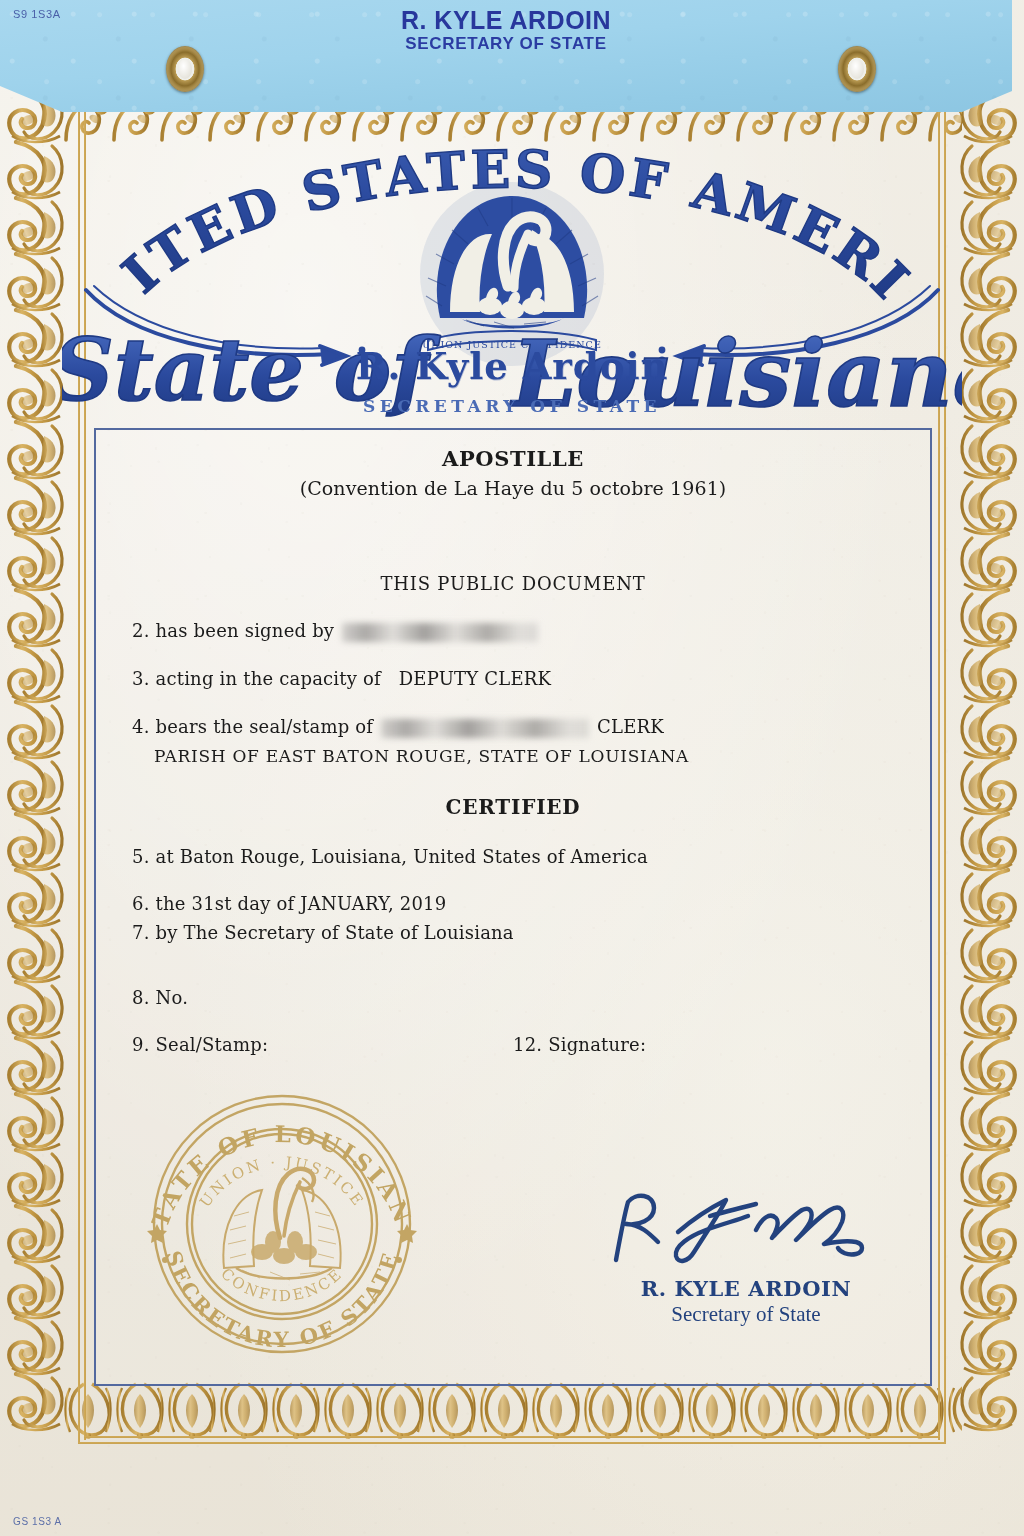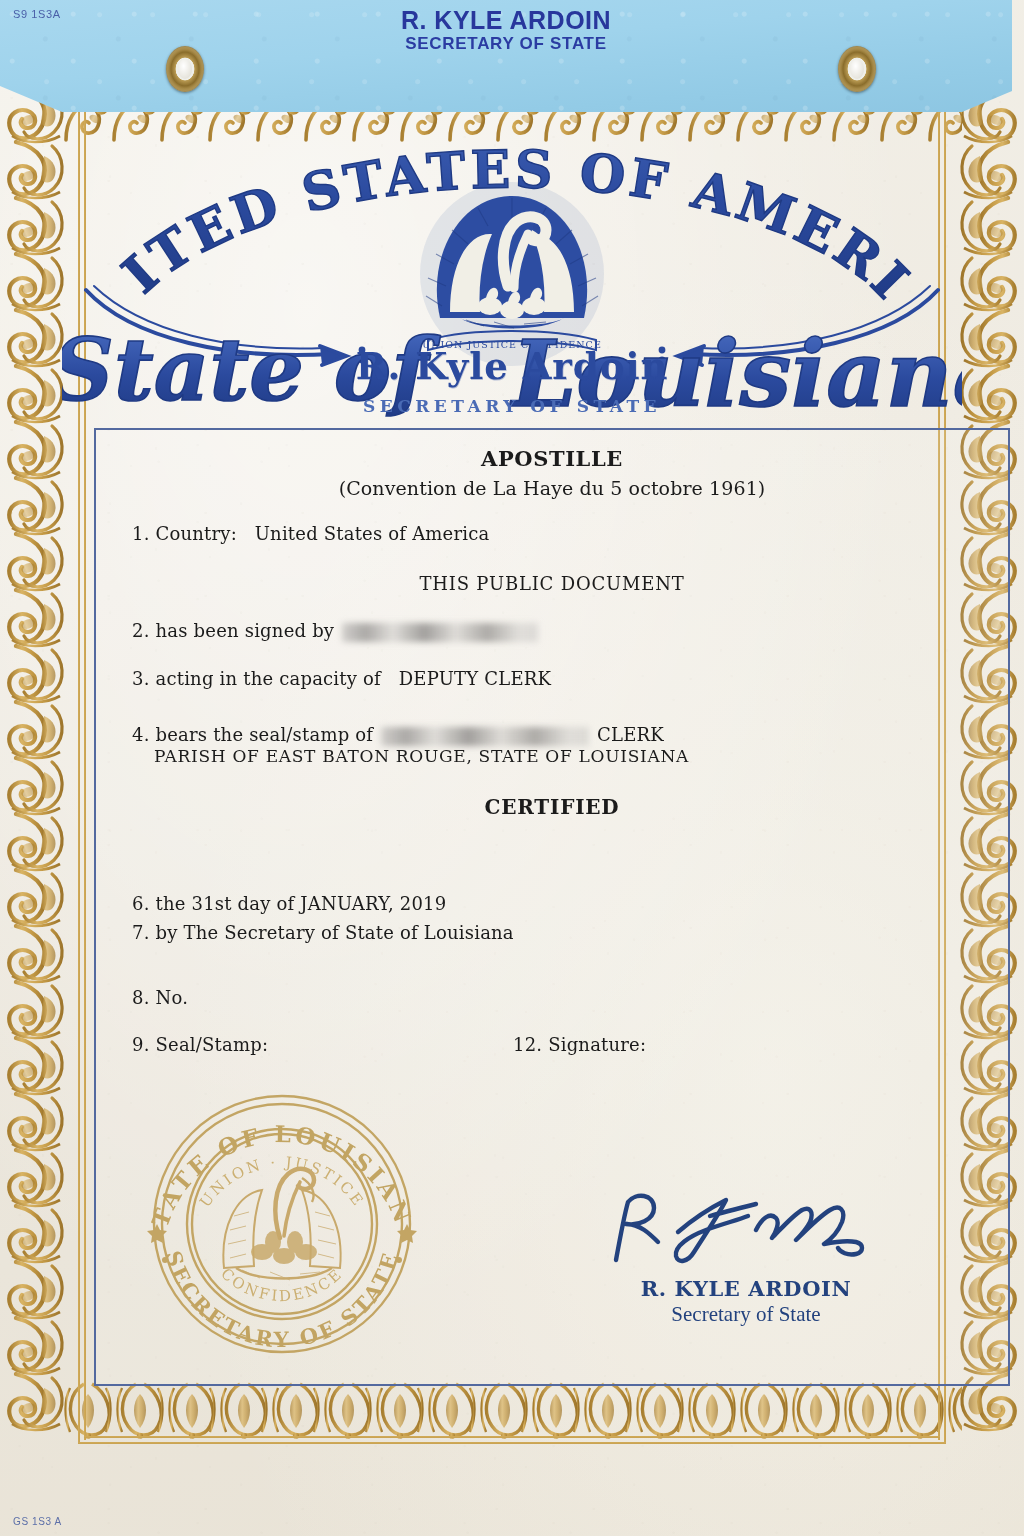--- a/index.html
+++ b/index.html
@@ -161,21 +161,21 @@
     font-weight: bold;
     font-size: 17px;
     letter-spacing: 4.5px;
     color: #4a6bb5;
     z-index: 7;
   }
 
   
   #apostille-box {
     position: absolute;
-    left: 94px; top: 428px; width: 916px; height: 958px;
+    left: 94px; top: 428px; width: 838px; height: 958px;
     border: 2px solid #53699f;
     z-index: 6;
     background: rgba(255,255,255,0.12);
   }
 
   .center-line {
     text-align: center;
     font-family: "DejaVu Serif", serif;
     color: #1b1b1b;
   }
@@ -205,21 +205,21 @@
     color: #1b1b1b;
     white-space: nowrap;
     letter-spacing: .2px;
   }
   .item .num { display: inline-block; }
   .item .val { display: inline-block; }
 
   #i1 { top: 93px; }
   #i2 { top: 190px; }
   #i3 { top: 238px; }
-  #i4 { top: 294px; }
+  #i4 { top: 286px; }
   #i4b { top: 316px; left: 58px; font-size: 17px; letter-spacing: .7px; }
   #i5 { top: 416px; }
   #i6 { top: 463px; }
   #i7 { top: 492px; }
   #i8 { top: 557px; }
   #i9 { top: 604px; }
   #i10 { top: 604px; left: 417px; }
 
   
   .redacted {
@@ -521,26 +521,20 @@
   </div>
 
   <div id="sos-name">R. Kyle Ardoin</div>
   <div id="sos-role">SECRETARY OF STATE</div>
 
   <div id="apostille-box">
 
     <div id="t-apostille" class="center-line">APOSTILLE</div>
     <div id="t-convention" class="center-line">(Convention de La Haye du 5 octobre 1961)</div>
 
-    <div class="item" id="i1">
-      <span class="num">1.</span>
-      <span class="val">Country:</span>
-      &nbsp;
-      <span class="val">United States of America</span>
-    </div>
 
     <div id="t-public-doc" class="center-line">THIS PUBLIC DOCUMENT</div>
 
     <div class="item" id="i2">
       <span class="num">2.</span>
       <span class="val">has been signed by</span>
       <span class="redacted" id="red1"></span>
     </div>
 
     <div class="item" id="i3">
@@ -553,20 +547,24 @@
     <div class="item" id="i4">
       <span class="num">4.</span>
       <span class="val">bears the seal/stamp of</span>
       <span class="redacted" id="red2"></span>
       <span class="val">CLERK</span>
     </div>
     <div class="item" id="i4b">PARISH OF EAST BATON ROUGE, STATE OF LOUISIANA</div>
 
     <div id="t-certified" class="center-line">CERTIFIED</div>
 
+    <div class="item" id="i5">
+      <span class="num">5.</span>
+      <span class="val">at Baton Rouge, Louisiana, United States of America</span>
+    </div>
 
     <div class="item" id="i6">
       <span class="num">6.</span>
       <span class="val">the 31st day of JANUARY, 2019</span>
     </div>
 
     <div class="item" id="i7">
       <span class="num">7.</span>
       <span class="val">by The Secretary of State of Louisiana</span>
     </div>

